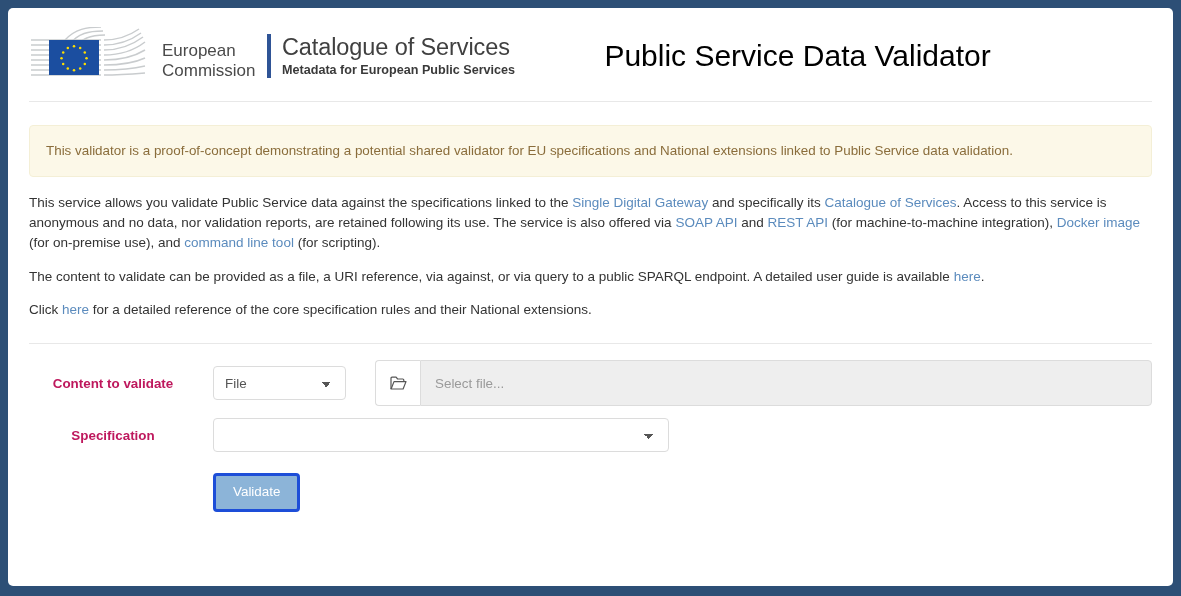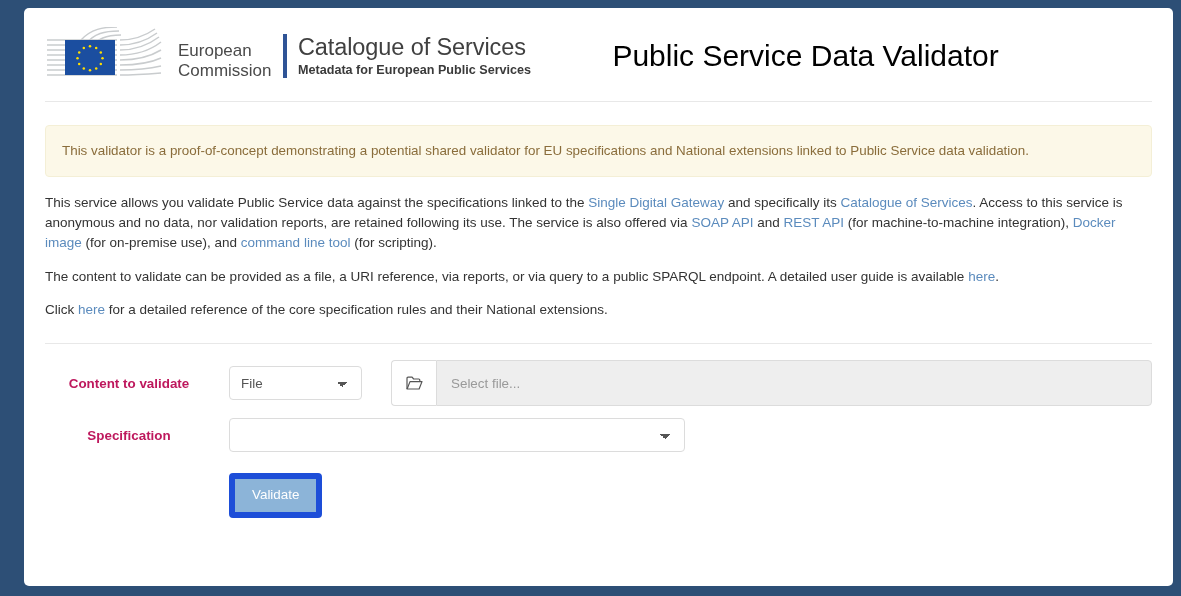--- a/index.html
+++ b/index.html
@@ -14,21 +14,21 @@
     font-family: "Liberation Sans", sans-serif;
   }
 
   
   .viewport {
     position: relative;
     width: 1181px;
     height: 596px;
     background: #2d4f76;
     box-sizing: border-box;
-    padding: 8px 8px 10px 24px;
+    padding: 8px 8px 10px 8px;
   }
   .page {
     position: relative;
     width: 100%;
     height: 100%;
     background: #ffffff;
     border-radius: 5px;
     box-sizing: border-box;
     padding: 0 21px;
     overflow: hidden;
@@ -219,21 +219,21 @@
     box-sizing: border-box;
     font-size: 13.4px;
     color: #9a9a9a;
     cursor: pointer;
   }
 
   .btn-row { margin-top: 21px; }
   .btn-validate {
     margin-left: 184px;
     background: #8cb4d8;
-    border: 6px solid #1d4ed8;
+    border: 3px solid #1d4ed8;
     border-radius: 4px;
     color: #ffffff;
     font-family: "Liberation Sans", sans-serif;
     font-size: 13.4px;
     padding: 9px 17px 10px 17px;
     cursor: default;
     line-height: 1;
   }
 </style>
 </head>
@@ -298,21 +298,21 @@
     </div>
 
     <hr class="hr">
 
     <div class="alert">
       <span>This validator is a </span><b>proof-of-concept</b><span> demonstrating a potential shared validator for EU specifications and National extensions linked to Public Service data validation.</span>
     </div>
 
     <p class="copy p1"><span>This service allows you validate </span><b>Public Service data</b><span> against the specifications linked to the </span><a class="lnk">Single Digital Gateway</a><span> and specifically its </span><a class="lnk">Catalogue of Services</a><span>. Access to this service is anonymous and no data, nor validation reports, are retained following its use. The service is also offered via </span><a class="lnk">SOAP API</a><span> and </span><a class="lnk">REST API</a><span> (for machine-to-machine integration), </span><a class="lnk">Docker image</a><span> (for on-premise use), and </span><a class="lnk">command line tool</a><span> (for scripting).</span></p>
 
-    <p class="copy p2"><span>The content to validate can be provided as a </span><b>file</b><span>, a </span><b>URI reference</b><span>, via </span><b>reports</b><span>, or via </span><b>query</b><span> to a public SPARQL endpoint. A detailed user guide is available </span><a class="lnk">here</a><span>.</span></p>
+    <p class="copy p2"><span>The content to validate can be provided as a </span><b>file</b><span>, a </span><b>URI reference</b><span>, via </span><b>against</b><span>, or via </span><b>query</b><span> to a public SPARQL endpoint. A detailed user guide is available </span><a class="lnk">here</a><span>.</span></p>
 
     <p class="copy p3"><span>Click </span><a class="lnk">here</a><span> for a </span><b>detailed reference</b><span> of the core specification rules and their National extensions.</span></p>
 
     <hr class="hr-form">
 
     <div class="form">
 
       <div class="form-row">
         <div class="form-label">Content to validate</div>
         <select class="ctl sel-content">

